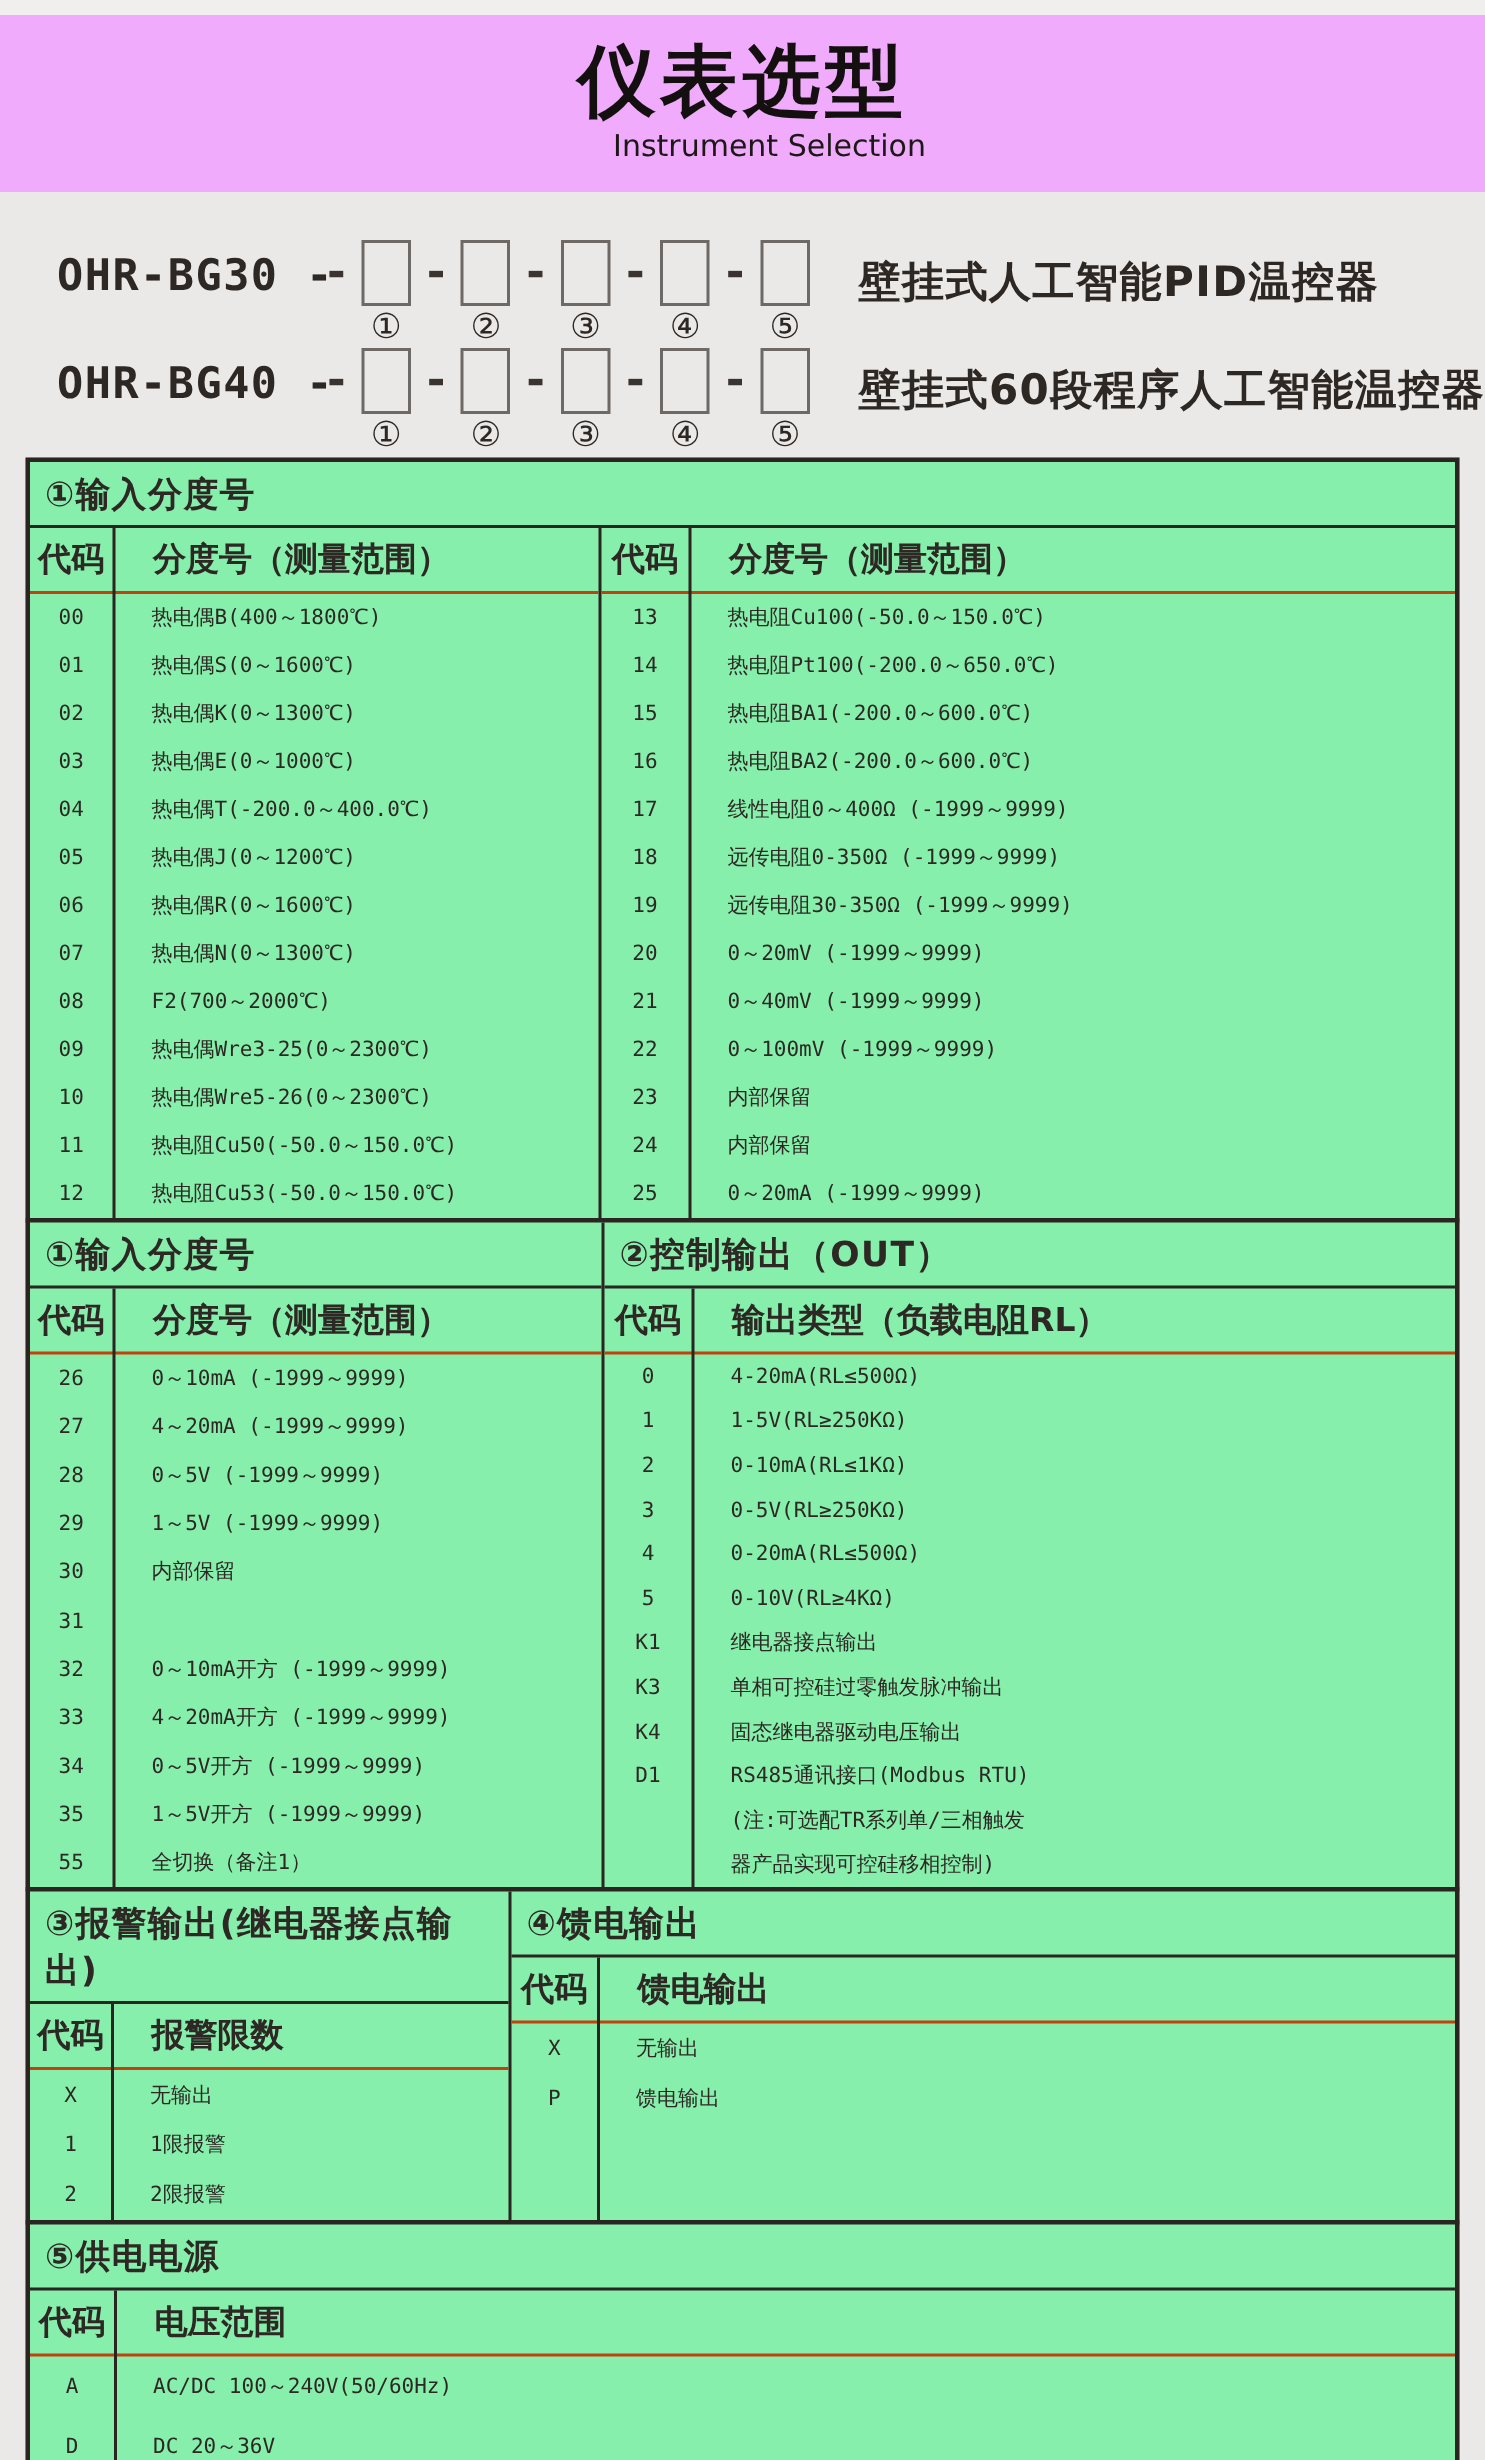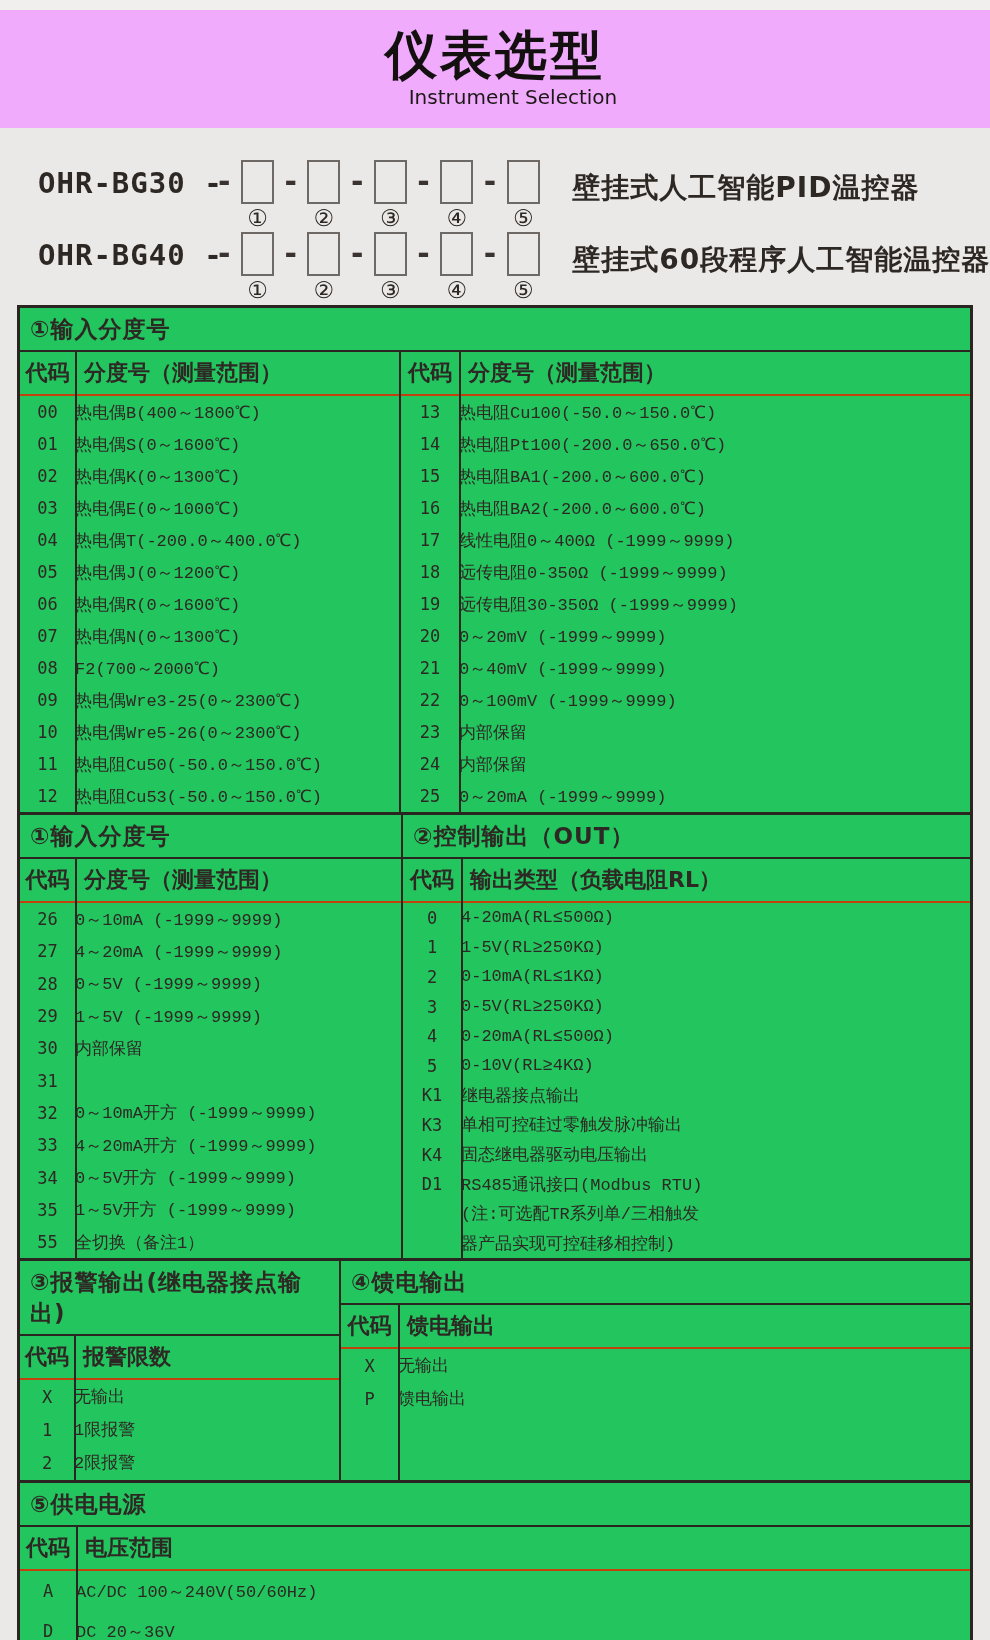--- a/index.html
+++ b/index.html
@@ -26,41 +26,41 @@
     margin-top:8px;width:172px;flex:0 0 auto;
   }
   .model-slots{display:flex;align-items:flex-start;}
   .slot-dash{font-size:30px;font-weight:bold;margin:6px 8px 0 8px;color:#3a3330;}
   .slot{display:flex;flex-direction:column;align-items:center;width:38px;}
   .slot-box{width:29px;height:40px;border:2px solid #6e6965;margin-top:2px;background:transparent;}
   .slot-num{font-size:23px;margin-top:1px;color:#2e2824;}
   .model-desc{font-size:28px;font-weight:bold;margin:11px 0 0 30px;letter-spacing:1px;}
   
   .sheet{position:absolute;top:305px;left:17px;width:956px;}
-  .sec{border:3px solid #2b2521;background:#22c55e;box-sizing:border-box;}
+  .sec{border:3px solid #2b2521;background:#86efac;box-sizing:border-box;}
   .sec + .sec{margin-top:-3px;}
   .sec-title{
     font-size:23px;font-weight:bold;letter-spacing:1px;
     padding:6px 8px 5px 10px;border-bottom:2px solid #2b2521;
   }
   .pair{display:flex;align-items:stretch;}
   .half-l{display:flex;flex-direction:column;border-right:2px solid #2b2521;box-sizing:border-box;}
   .half-r{display:flex;flex-direction:column;flex:1;}
   .half-l .sec-title,.half-r .sec-title{flex:0 0 auto;}
   .sub{position:relative;display:flex;flex-direction:column;flex:1;}
   .vline{position:absolute;top:0;bottom:0;width:2px;background:#2b2521;}
   .sub-hdr{display:flex;align-items:center;font-weight:bold;font-size:22px;
            border-bottom:2px solid #c2410c;flex:0 0 auto;}
   .h-code{text-align:center;flex:0 0 auto;padding:6px 0;}
-  .h-label{padding-left:9px;}
+  .h-label{padding-left:27px;}
   .rows{display:flex;flex-direction:column;flex:1 0 auto;
-        font-family:"DejaVu Sans Mono", monospace;font-size:17px;}
+        font-family:"DejaVu Sans Mono", monospace;font-size:14px;}
   .tr{display:flex;align-items:center;flex:0 0 auto;}
   .td-code{text-align:center;flex:0 0 auto;}
-  .td-lbl{padding-left:0;white-space:nowrap;font-family:Liberation Mono, monospace;}
+  .td-lbl{padding-left:26px;white-space:nowrap;}
   
   .s1 .half-l{width:381px;}
   .s1 .sub-l .h-code,.s1 .sub-l .td-code{width:55px;}
   .s1 .sub-l .vline{left:55px;}
   .s1 .sub-r .h-code,.s1 .sub-r .td-code{width:58px;}
   .s1 .sub-r .vline{left:58px;}
   .s1 .tr{height:32px;}
   
   .s2 .half-l{width:383px;}
   .s2 .sub-l .h-code,.s2 .sub-l .td-code{width:55px;}

